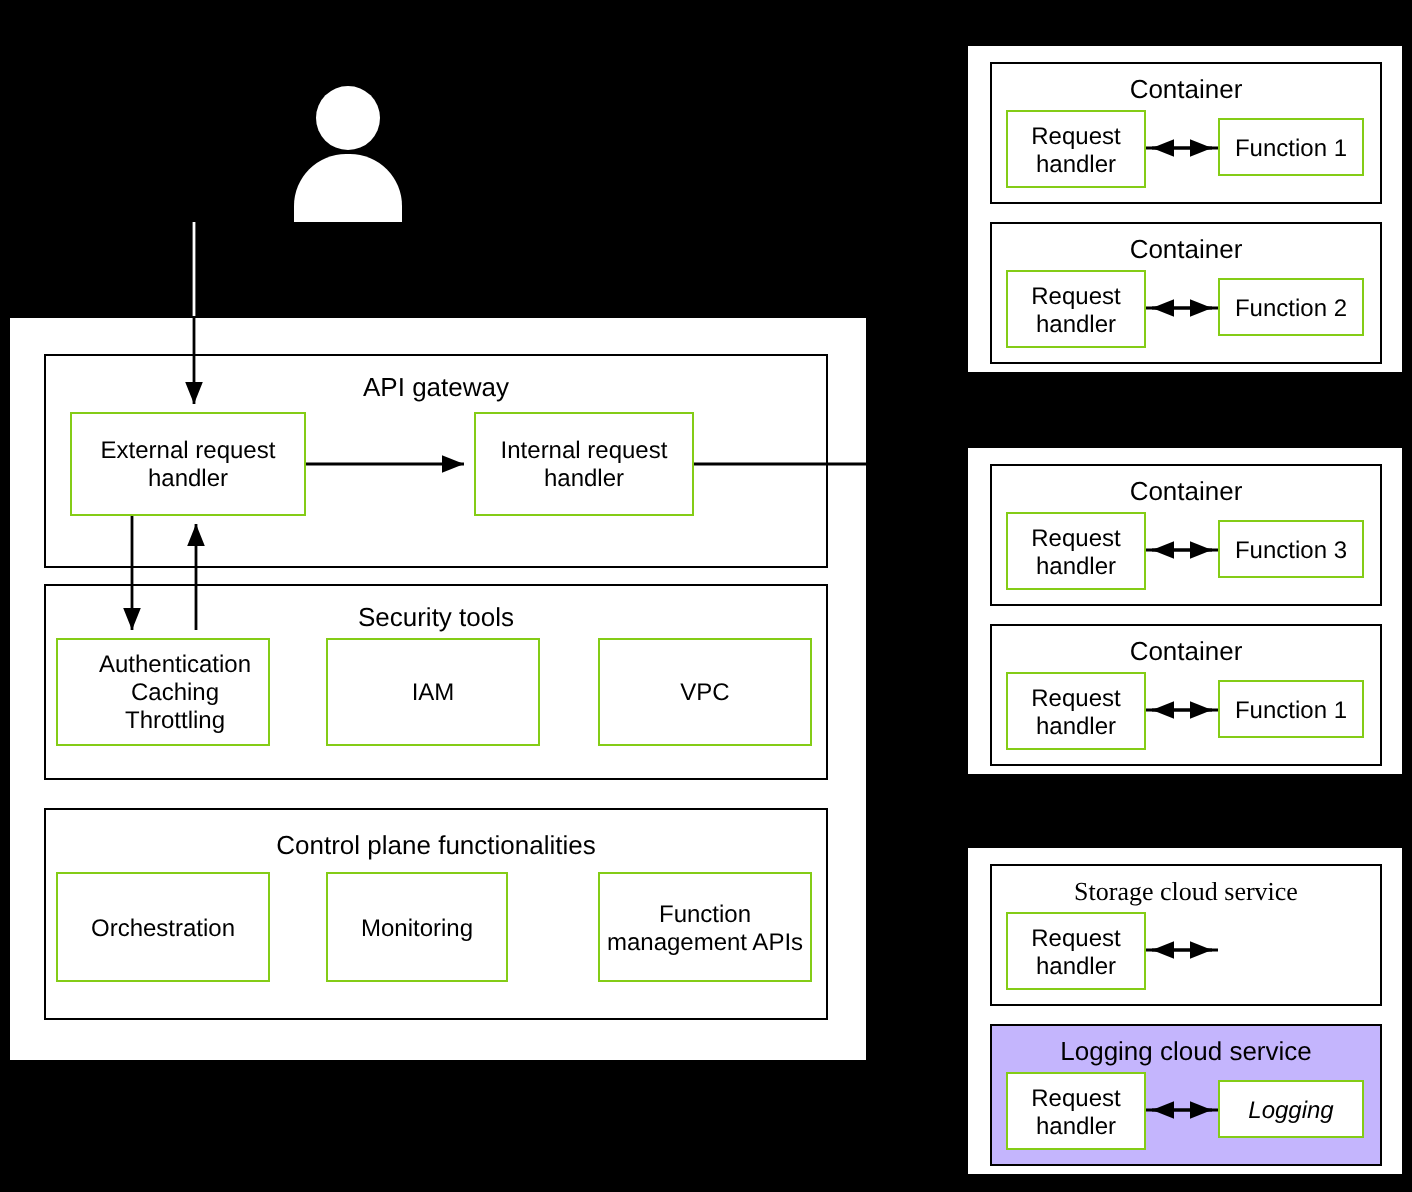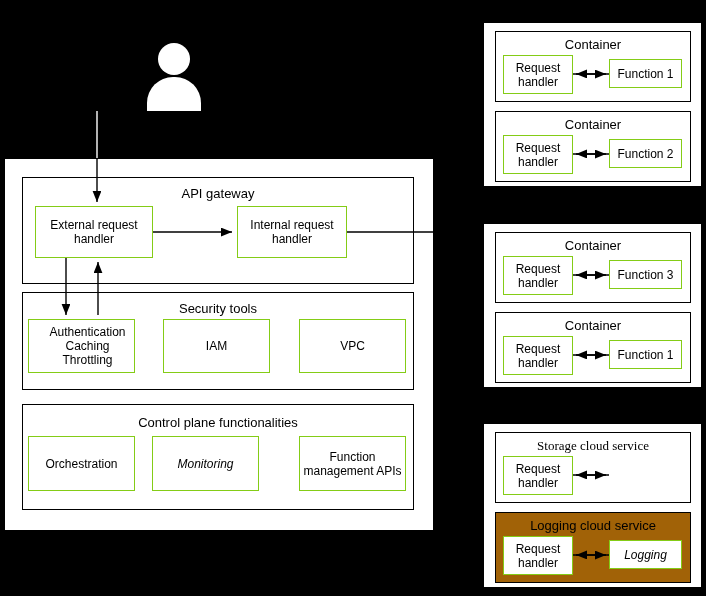--- a/index.html
+++ b/index.html
@@ -50,21 +50,21 @@
 <div class="abs box" style="left:299px;top:319px;width:107px;height:54px;">
   <span>VPC</span>
 </div>
 
 <div class="abs thin" style="left:22px;top:404px;width:392px;height:106px;background:#fff;">
   <div class="label grp-title" style="top:10px;">Control plane functionalities</div>
 </div>
 <div class="abs box" style="left:28px;top:436px;width:107px;height:55px;">
   <span>Orchestration</span>
 </div>
-<div class="abs box" style="left:152px;top:436px;width:107px;height:55px;font-style:italic;">
+<div class="abs box" style="left:163px;top:436px;width:91px;height:55px;">
   <span>Monitoring</span>
 </div>
 <div class="abs box" style="left:299px;top:436px;width:107px;height:55px;">
   <span>Function management APIs</span>
 </div>
 
 <div class="abs white" style="left:483px;top:22px;width:219px;height:165px;"></div>
 
 <div class="abs thin" style="left:495px;top:31px;width:196px;height:71px;background:#fff;">
   <div class="label grp-title" style="top:5px;">Container</div>
@@ -113,21 +113,21 @@
 <div class="abs thin" style="left:495px;top:432px;width:196px;height:71px;background:#fff;font-family:Liberation Serif, serif;">
   <div class="label grp-title" style="top:5px;">Storage cloud service</div>
 </div>
 <div class="abs box" style="left:503px;top:456px;width:70px;height:39px;">
   <span style="white-space:pre-line;">Request handler</span>
 </div>
 <div class="abs box" style="left:609px;top:472px;width:73px;height:29px;margin-top:40px;">
   <span>Database</span>
 </div>
 
-<div class="abs thin" style="left:495px;top:512px;width:196px;height:71px;background:#a16207;">
+<div class="abs thin" style="left:495px;top:512px;width:196px;height:71px;background:#c4b5fd;">
   <div class="label grp-title" style="top:5px;">Logging cloud service</div>
 </div>
 <div class="abs box" style="left:503px;top:536px;width:70px;height:39px;">
   <span style="white-space:pre-line;">Request handler</span>
 </div>
 <div class="abs box" style="left:609px;top:540px;width:73px;height:29px;font-style:italic;">
   <span>Logging</span>
 </div>
 
 <svg class="arrows" viewBox="0 0 706 596">

